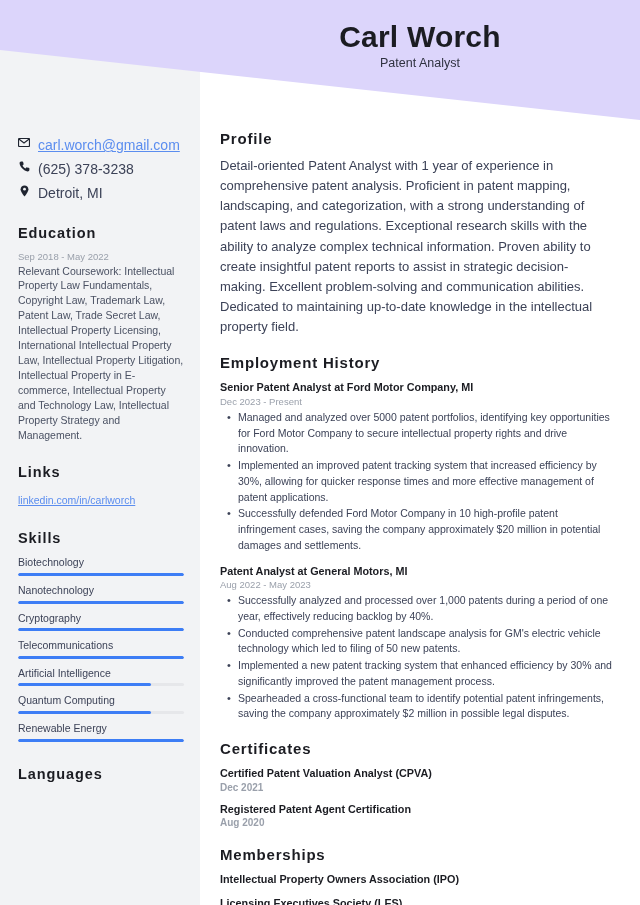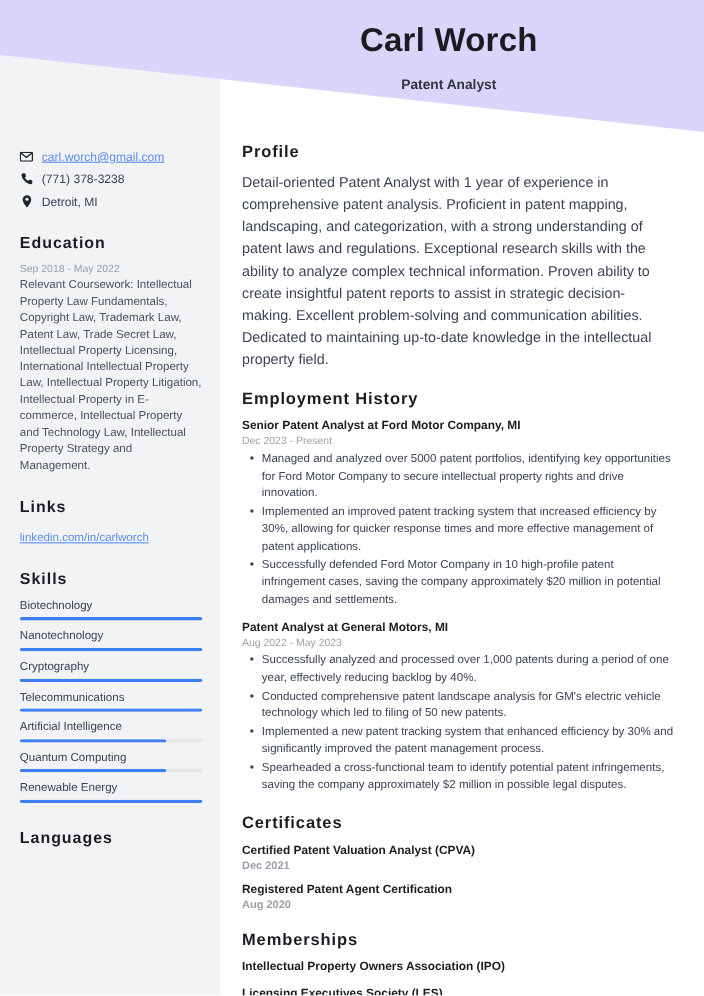--- a/index.html
+++ b/index.html
@@ -44,61 +44,61 @@
     top: 0;
     width: 640px;
     height: 125px;
     background: #dcd5fb;
     z-index: 2;
     clip-path: polygon(0 0, 640px 0, 640px 120px, 0 50px);
   }
 
   .banner-inner {
     position: absolute;
-    right: 12px;
+    right: 0;
     top: 0;
     width: 440px;
     text-align: center;
     padding-top: 20px;
   }
 
   .full-name {
     font-size: 30px;
     font-weight: 700;
     color: #1b1c22;
     letter-spacing: .2px;
     line-height: 1.12;
   }
 
   .job-title {
     font-size: 12.5px;
     color: #2f3240;
-    margin-top: 16px;
-    font-weight: 700;
+    margin-top: 2px;
+    font-weight: 400;
   }
 
   
   .sidebar {
     position: absolute;
     left: 0;
     top: 0;
     width: 200px;
     height: 905px;
     z-index: 3;
     padding: 136px 16px 0 18px;
   }
 
   .contact-list { margin-bottom: 4px; }
 
   .contact-row {
     display: flex;
     align-items: flex-start;
     gap: 8px;
     margin-bottom: 6px;
-    font-size: 11px;
+    font-size: 14px;
     line-height: 1.3;
   }
 
   .contact-icon {
     width: 12px;
     min-width: 12px;
     height: 13px;
     display: flex;
     align-items: center;
     justify-content: center;
@@ -298,21 +298,21 @@
         </span>
         <span class="contact-link">carl.worch@gmail.com</span>
       </div>
 
       <div class="contact-row">
         <span class="contact-icon">
           <svg width="11" height="11" viewBox="0 0 11 11">
               <path d="M2.2 0.6 C1.2 0.6 0.4 1.5 0.6 2.5 C1.2 6.2 4.8 9.8 8.5 10.4 C9.5 10.6 10.4 9.8 10.4 8.8 L10.4 7.6 C10.4 7.2 10.1 6.9 9.7 6.8 L7.9 6.4 C7.5 6.3 7.1 6.5 6.9 6.9 L6.6 7.5 C5.2 6.8 4.2 5.8 3.5 4.4 L4.1 4.1 C4.5 3.9 4.7 3.5 4.6 3.1 L4.2 1.3 C4.1 0.9 3.8 0.6 3.4 0.6 Z" fill="#1f2430"></path>
             </svg>
         </span>
-        <span class="contact-text">(771) 378-3238</span>
+        <span class="contact-text">(625) 378-3238</span>
       </div>
 
       <div class="contact-row">
         <span class="contact-icon">
           <svg width="9" height="12" viewBox="0 0 9 12">
               <path d="M4.5 0.4 C2.3 0.4 0.6 2.1 0.6 4.3 C0.6 7.2 4.5 11.6 4.5 11.6 C4.5 11.6 8.4 7.2 8.4 4.3 C8.4 2.1 6.7 0.4 4.5 0.4 Z" fill="#1f2430"></path>
               <circle cx="4.5" cy="4.2" r="1.4" fill="#f2f3f5"></circle>
             </svg>
         </span>
         <span class="contact-text">Detroit, MI</span>

